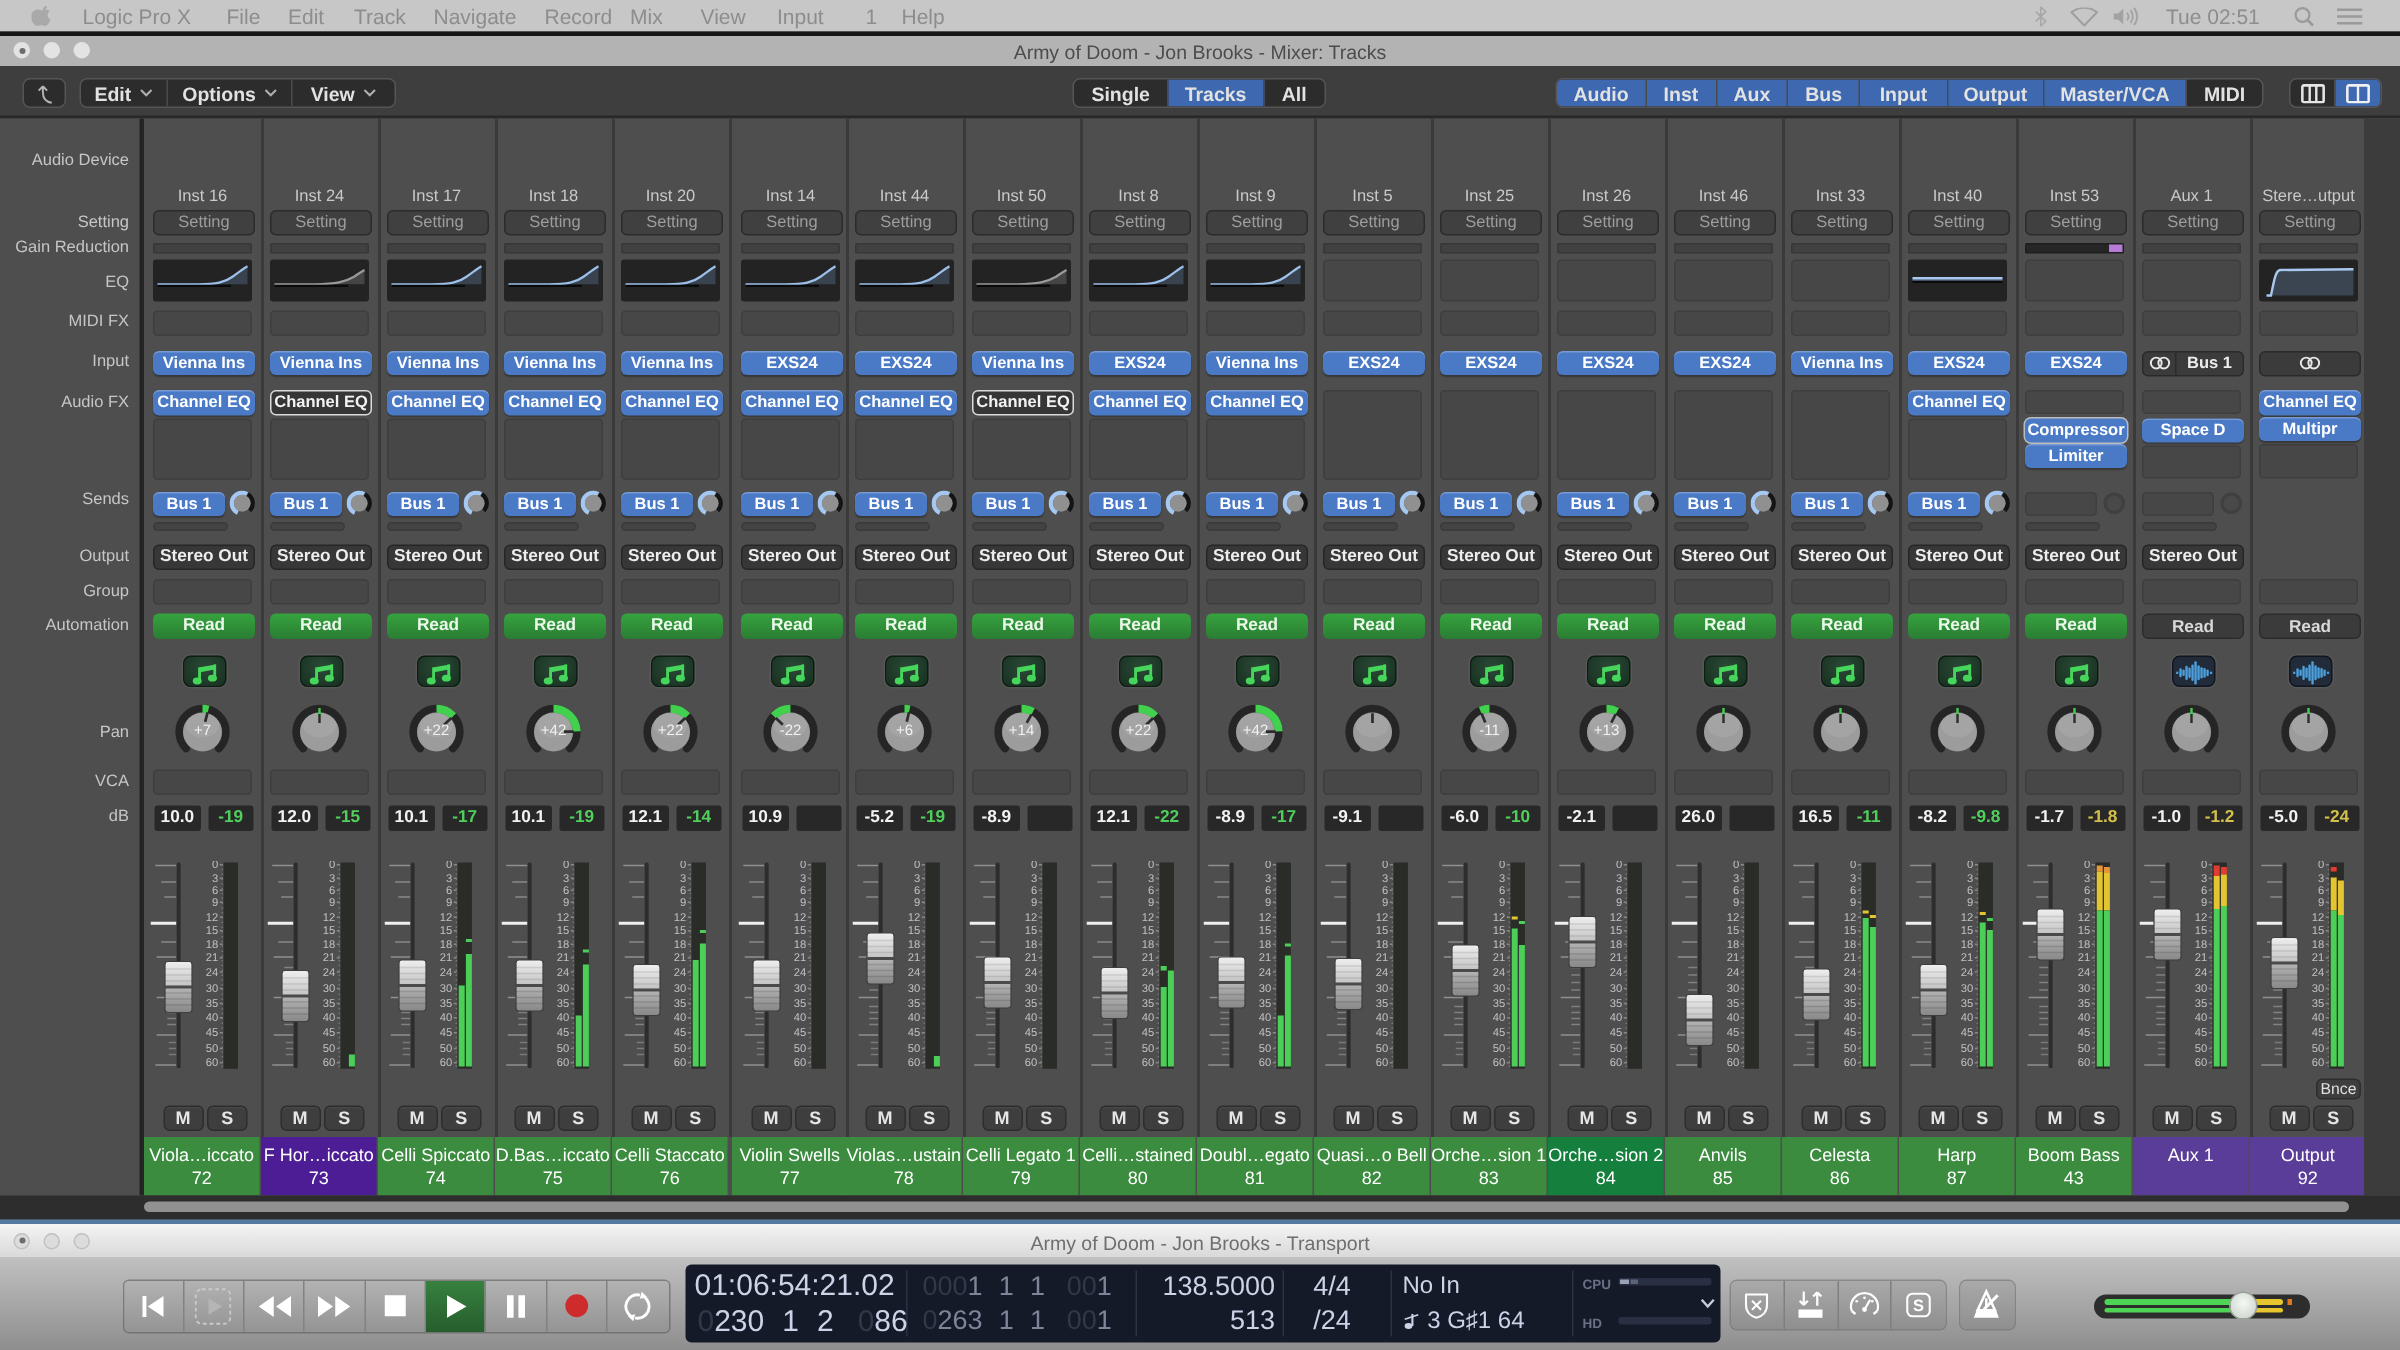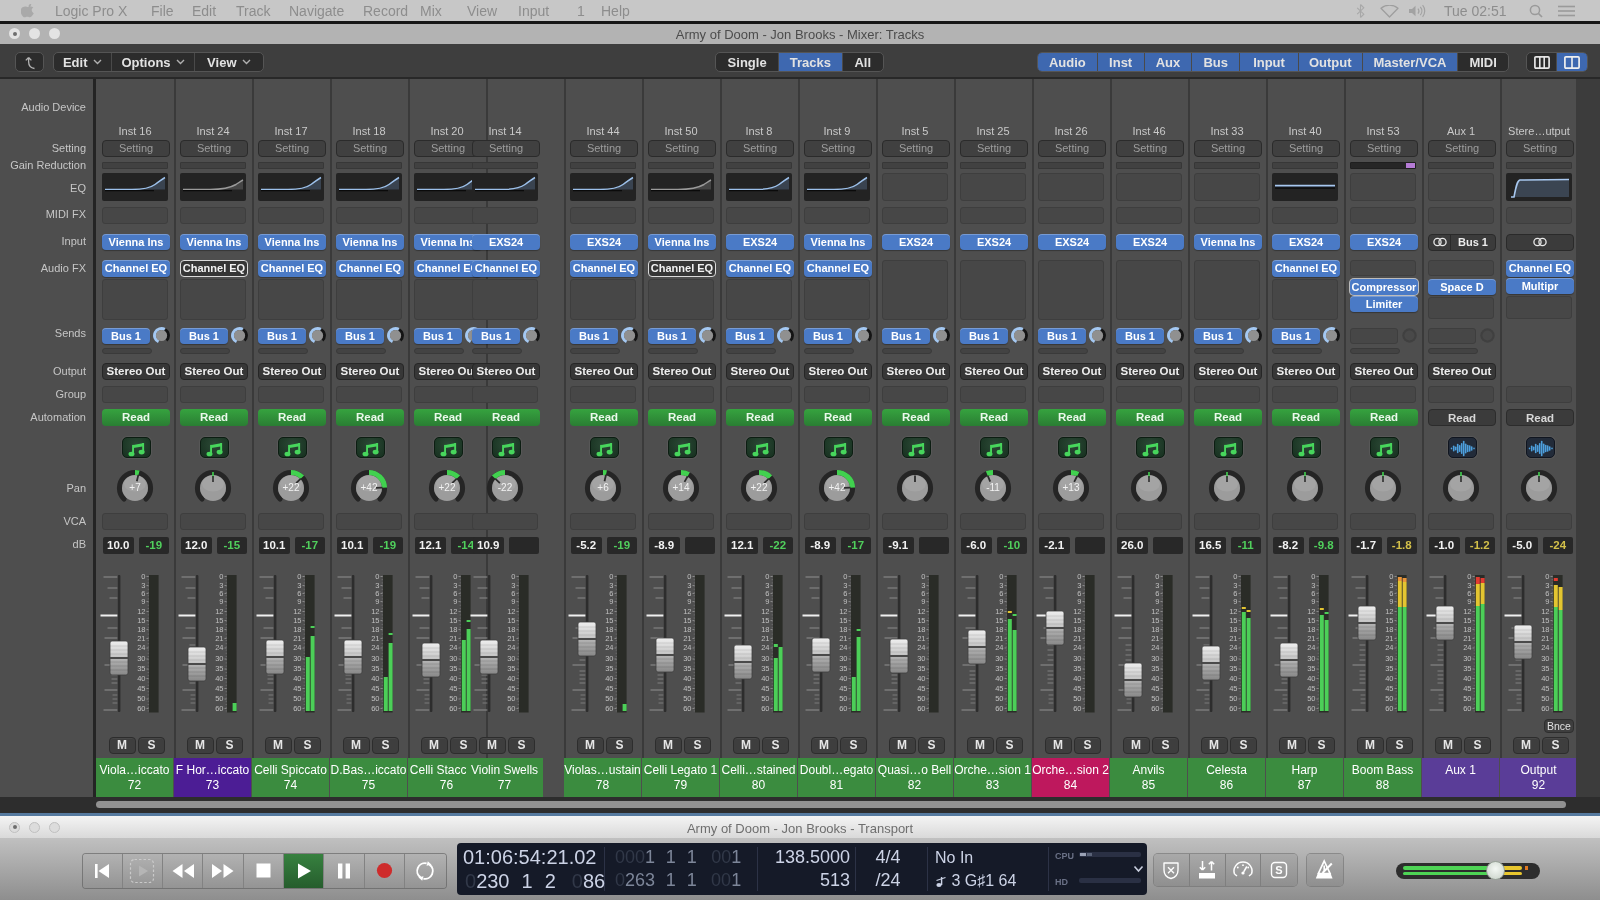--- a/index.html
+++ b/index.html
@@ -843,21 +843,21 @@
             </linearGradient>
           </defs>
         </svg>
         <div class="ms" style="left:12.5px">M</div>
         <div class="ms" style="left:42px">S</div>
         <div class="name" style="background:#3b8c3f">
           <div>Celli Staccato</div>
           <div>76</div>
         </div>
       </div>
-<div class="strip" style="left:466px">
+<div class="strip" style="left:488px">
         <div class="slabel">Inst 14</div>
         <div class="setting">Setting</div>
         <div class="gr"></div>
         <div class="eqthumb"><svg width="66" height="28" viewBox="0 0 66 28">
             <path d="M3,16.5 L30,16.5 C42,16.5 48,15.2 53,11.5 C58,8 61,5.5 63,4.5 L63,16.5 Z" fill="rgba(130,170,225,0.24)"></path>
             <path d="M3,16.5 L30,16.5 C42,16.5 48,15.2 53,11.5 C58,8 61,5.5 63,4.5" stroke="#9cc0ea" stroke-width="1.5" fill="none"></path>
             <line x1="3" y1="17.6" x2="52" y2="17.6" stroke="#0a0a0a" stroke-width="1.4"></line>
           </svg></div>
         <div class="sunk" style="top:127.5px;height:17.5px"></div>
         <div class="bluebtn" style="top:154.5px">EXS24</div>
@@ -1800,21 +1800,21 @@
             <linearGradient id="capg12" x1="0" y1="0" x2="0" y2="1">
               <stop offset="0" stop-color="#efefef"></stop>
               <stop offset="0.45" stop-color="#c7c7c7"></stop>
               <stop offset="0.55" stop-color="#b0b0b0"></stop>
               <stop offset="1" stop-color="#888888"></stop>
             </linearGradient>
           </defs>
         </svg>
         <div class="ms" style="left:12.5px">M</div>
         <div class="ms" style="left:42px">S</div>
-        <div class="name" style="background:#be185d">
+        <div class="name" style="background:#15803d">
           <div>Orche…sion 2</div>
           <div>84</div>
         </div>
       </div>
 <div class="strip" style="left:1110px">
         <div class="slabel">Inst 46</div>
         <div class="setting">Setting</div>
         <div class="gr"></div>
         <div class="sunk" style="top:94px;height:28px"></div>
         <div class="sunk" style="top:127.5px;height:17.5px"></div>
@@ -2284,21 +2284,21 @@
               <stop offset="0.45" stop-color="#c7c7c7"></stop>
               <stop offset="0.55" stop-color="#b0b0b0"></stop>
               <stop offset="1" stop-color="#888888"></stop>
             </linearGradient>
           </defs>
         </svg>
         <div class="ms" style="left:12.5px">M</div>
         <div class="ms" style="left:42px">S</div>
         <div class="name" style="background:#3b8c3f">
           <div>Boom Bass</div>
-          <div>88</div>
+          <div>43</div>
         </div>
       </div>
 <div class="strip" style="left:1422px">
         <div class="slabel">Aux 1</div>
         <div class="setting">Setting</div>
         <div class="gr"></div>
         <div class="sunk" style="top:94px;height:28px"></div>
         <div class="sunk" style="top:127.5px;height:17.5px"></div>
         <div class="inbtn">
           <span class="stg">

